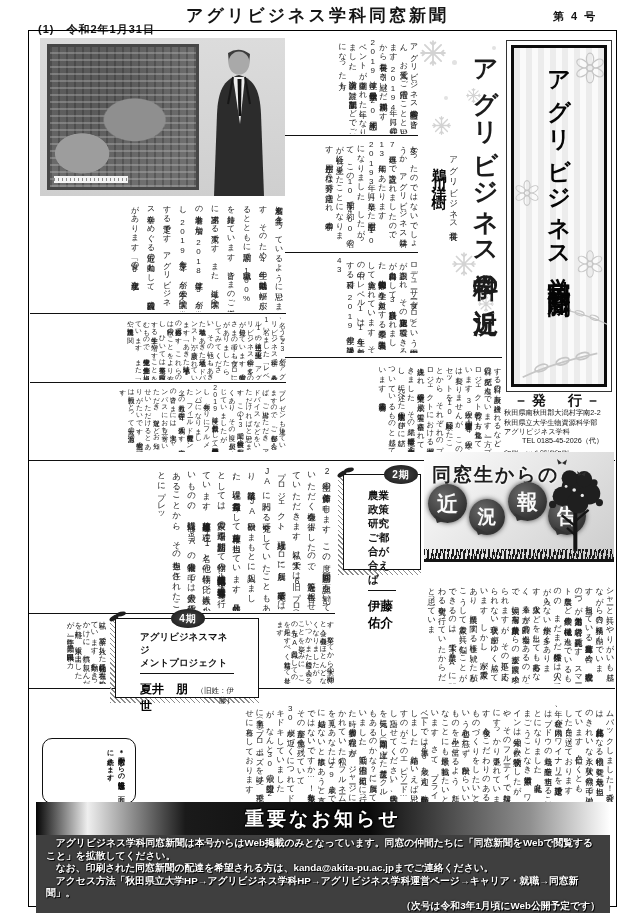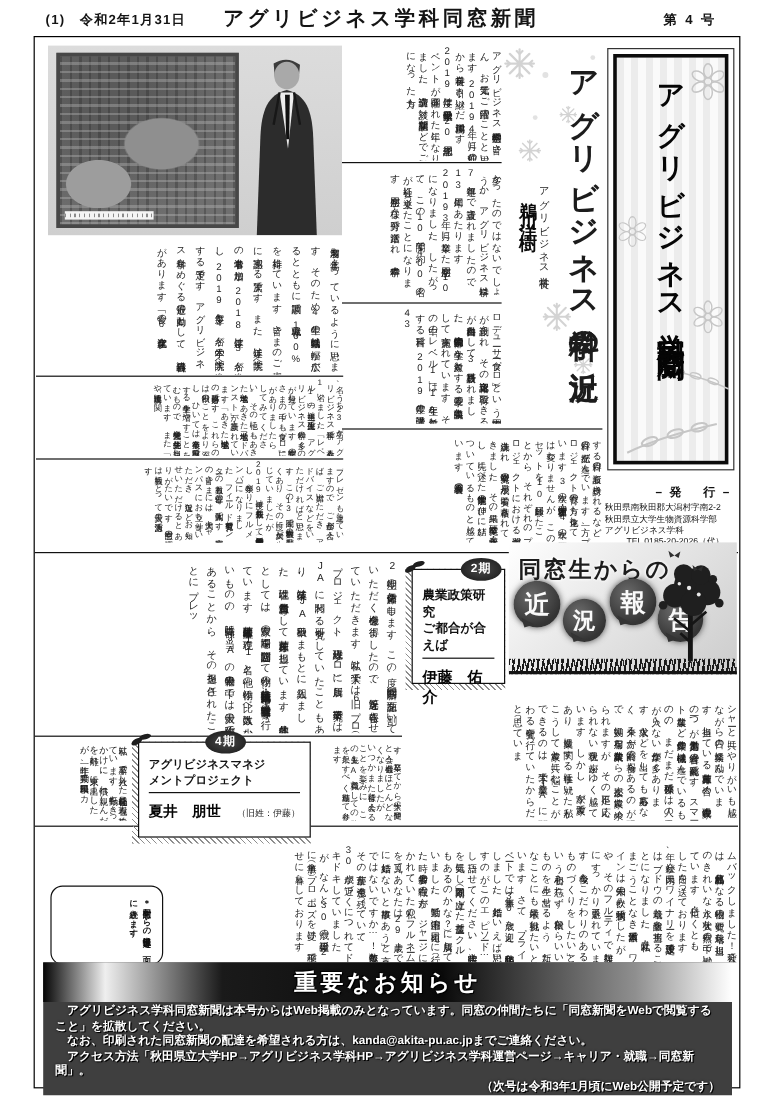--- a/index.html
+++ b/index.html
@@ -4,33 +4,33 @@
 <style>
   html,body{margin:0;padding:0;background:#ffffff;}
   #page{position:relative;width:635px;height:913px;background:#fff;overflow:hidden;
         font-family:"Liberation Sans","DejaVu Sans",sans-serif;color:#141414;}
   .abs{position:absolute;}
   .v{position:absolute;writing-mode:vertical-rl;text-orientation:upright;overflow:hidden;
      color:#1c1c1c;letter-spacing:0.3px;}
   .hr{position:absolute;height:1px;background:#111;}
   .serif{font-family:"Liberation Serif","DejaVu Serif",serif;}
   
-  .hdr-date{top:9px;left:38px;font-size:11px;letter-spacing:1px;font-weight:bold;}
+  .hdr-date{top:22px;left:38px;font-size:11px;letter-spacing:1px;font-weight:bold;}
   .hdr-title{top:4px;left:50%;transform:translateX(-50%);font-size:17px;font-weight:bold;letter-spacing:3px;}
   .hdr-issue{top:9px;left:553px;font-size:11px;letter-spacing:2px;font-weight:bold;}
   
   .frame{left:28px;top:30px;width:587px;height:875px;border:1.5px solid #000;}
   
   .mast-outer{left:506px;top:40px;width:104px;height:350px;border:1px solid #333;background:#fff;}
   .mast-inner{position:absolute;left:4px;top:4px;right:4px;bottom:4px;border:3px solid #0c0c0c;
               background:repeating-linear-gradient(90deg,#ececec 0 6px,#fafafa 6px 12px);}
   .mast-title{position:absolute;right:50%;transform:translateX(50%);top:6px;writing-mode:vertical-rl;
               text-orientation:upright;font-size:23px;font-weight:bold;letter-spacing:3.2px;color:#050505;}
   .pub{left:504px;top:396px;width:110px;font-size:7.2px;line-height:9.3px;color:#111;}
-  .pub-head{text-align:right;font-size:10px;font-weight:bold;letter-spacing:4px;margin-bottom:3px;margin-top:10px;}
+  .pub-head{text-align:center;font-size:14px;font-weight:bold;letter-spacing:4px;margin-bottom:3px;}
   .pub-tel{padding-left:18px;}
   .pub-print{margin-top:4px;}
   
   .photo{left:40px;top:38px;width:245px;height:158px;background:linear-gradient(180deg,#dcdcdc,#cfcfcf);}
   .map{position:absolute;left:7px;top:6px;width:152px;height:146px;border:3px solid #474747;box-sizing:border-box;
        background-color:#747474;
        background-image:
          radial-gradient(ellipse 46px 34px at 22% 76%,#9d9d9d 0 58%,rgba(0,0,0,0) 60%),
          radial-gradient(ellipse 58px 40px at 58% 52%,#8f8f8f 0 52%,rgba(0,0,0,0) 55%),
          repeating-linear-gradient(0deg,rgba(200,200,200,.32) 0 2px,rgba(0,0,0,0) 2px 7px),
@@ -55,21 +55,21 @@
   .l3{left:30px;top:384px;width:256px;height:68px;font-size:6.8px;line-height:8.4px;letter-spacing:0;}
   
   .rep2p1{left:32px;top:466px;width:302px;height:145px;font-size:8.5px;line-height:15px;}
   .rep2p2{left:338px;top:582px;width:276px;height:102px;font-size:8px;line-height:10.5px;}
   .rep2p3{left:256px;top:616px;width:78px;height:68px;font-size:7px;line-height:7.2px;letter-spacing:0;}
   .rep4p1{left:34px;top:616px;width:72px;height:68px;font-size:7.5px;line-height:8px;letter-spacing:0;}
   .rep4p2{left:136px;top:704px;width:478px;height:98px;font-size:8px;line-height:10.3px;}
   
   .bbox{position:absolute;padding:0 0 5px 5px;
         background:repeating-linear-gradient(45deg,#8d8d8d 0 1px,rgba(0,0,0,0) 1px 3.5px);}
-  .bbox-in{position:relative;background:#fff;border:1.8px solid #101010;width:100%;height:100%;box-sizing:border-box;padding:6px 8px;}
+  .bbox-in{position:relative;background:#fff;border:1.8px solid #101010;width:100%;height:100%;box-sizing:border-box;padding:6px 24px;}
   .badge{position:absolute;top:-10px;width:34px;height:19px;background:radial-gradient(#4a4a4a,#161616);
          border-radius:50%;color:#fff;font-size:10px;font-weight:bold;text-align:center;line-height:19px;letter-spacing:1px;}
   .proj{font-weight:bold;color:#111;border-bottom:1.5px solid #111;padding-bottom:3px;}
   .pname{font-weight:bold;color:#050505;margin-top:7px;}
   .pnote{font-size:7.5px;text-align:right;color:#222;margin-top:1px;}
   
   .secghd{left:424px;top:452px;width:190px;height:110px;overflow:hidden;
           background:linear-gradient(135deg,#ffffff 0%,#ececec 35%,#cccccc 100%);}
   .sect-title{position:absolute;left:8px;top:10px;font-size:19px;font-weight:bold;color:#1d1d1d;letter-spacing:2px;
               text-shadow:0 0 3px #fff,0 0 3px #fff;}
@@ -190,21 +190,21 @@
         </svg>
       <div class="mast-title serif">アグリビジネス学科同窓新聞</div>
     </div>
   </div>
 
   <div class="abs pub">
     <div class="pub-head">－発　行－</div>
     <div>秋田県南秋田郡大潟村字南2-2</div>
     <div>秋田県立大学生物資源科学部</div>
     <div>アグリビジネス学科</div>
-    <div class="pub-tel">TEL 0185-20-2026（代）</div>
+    <div class="pub-tel">TEL 0185-45-2026（代）</div>
     <div class="pub-print">印刷：㈱八郎潟印刷</div>
     <div class="pub-tel">TEL 018-875-4005</div>
   </div>
 
   <div class="abs photo">
     <div class="map">
       <div class="map-cap"></div>
     </div>
     <svg class="person" viewBox="0 0 72 152">
         <use href="#person"></use>

